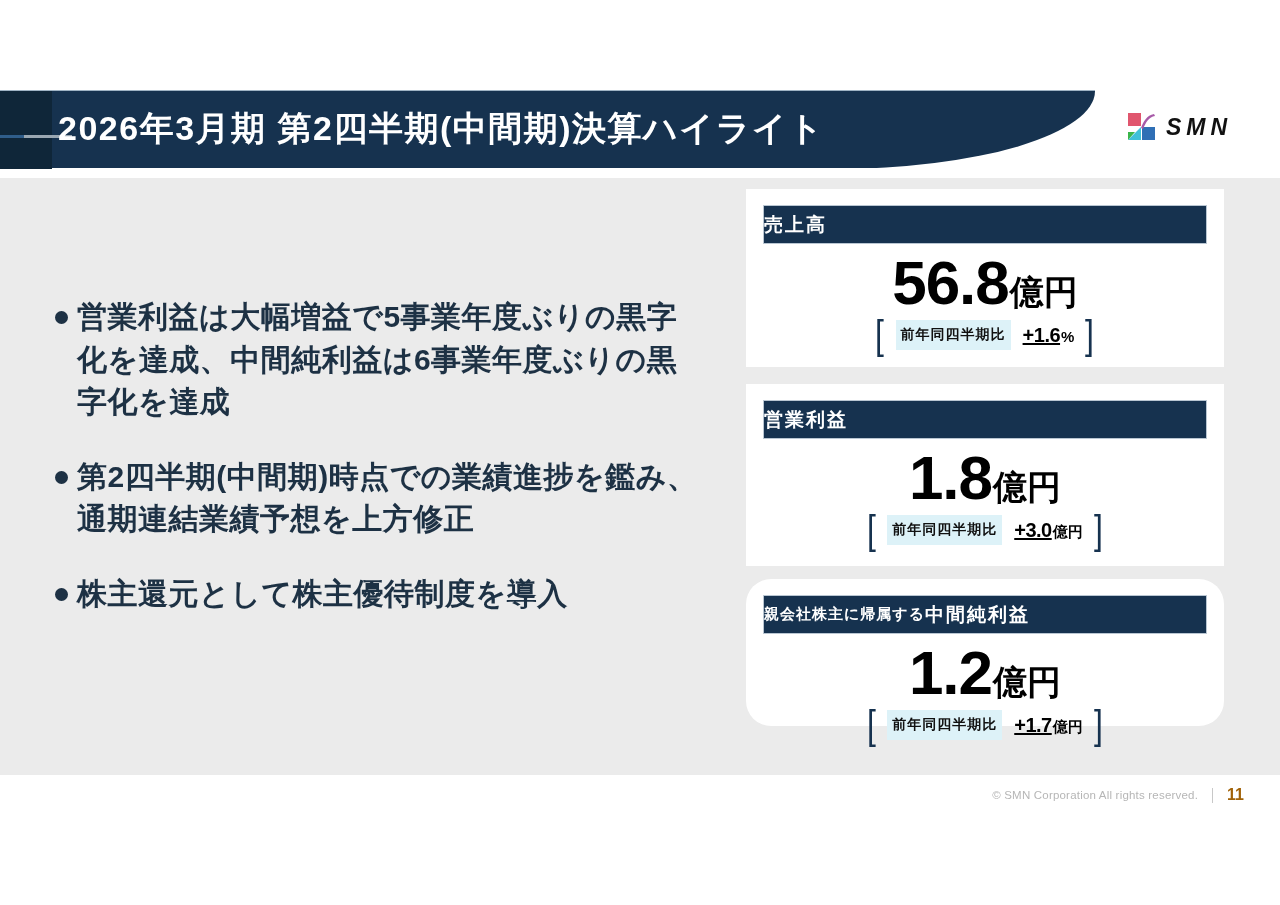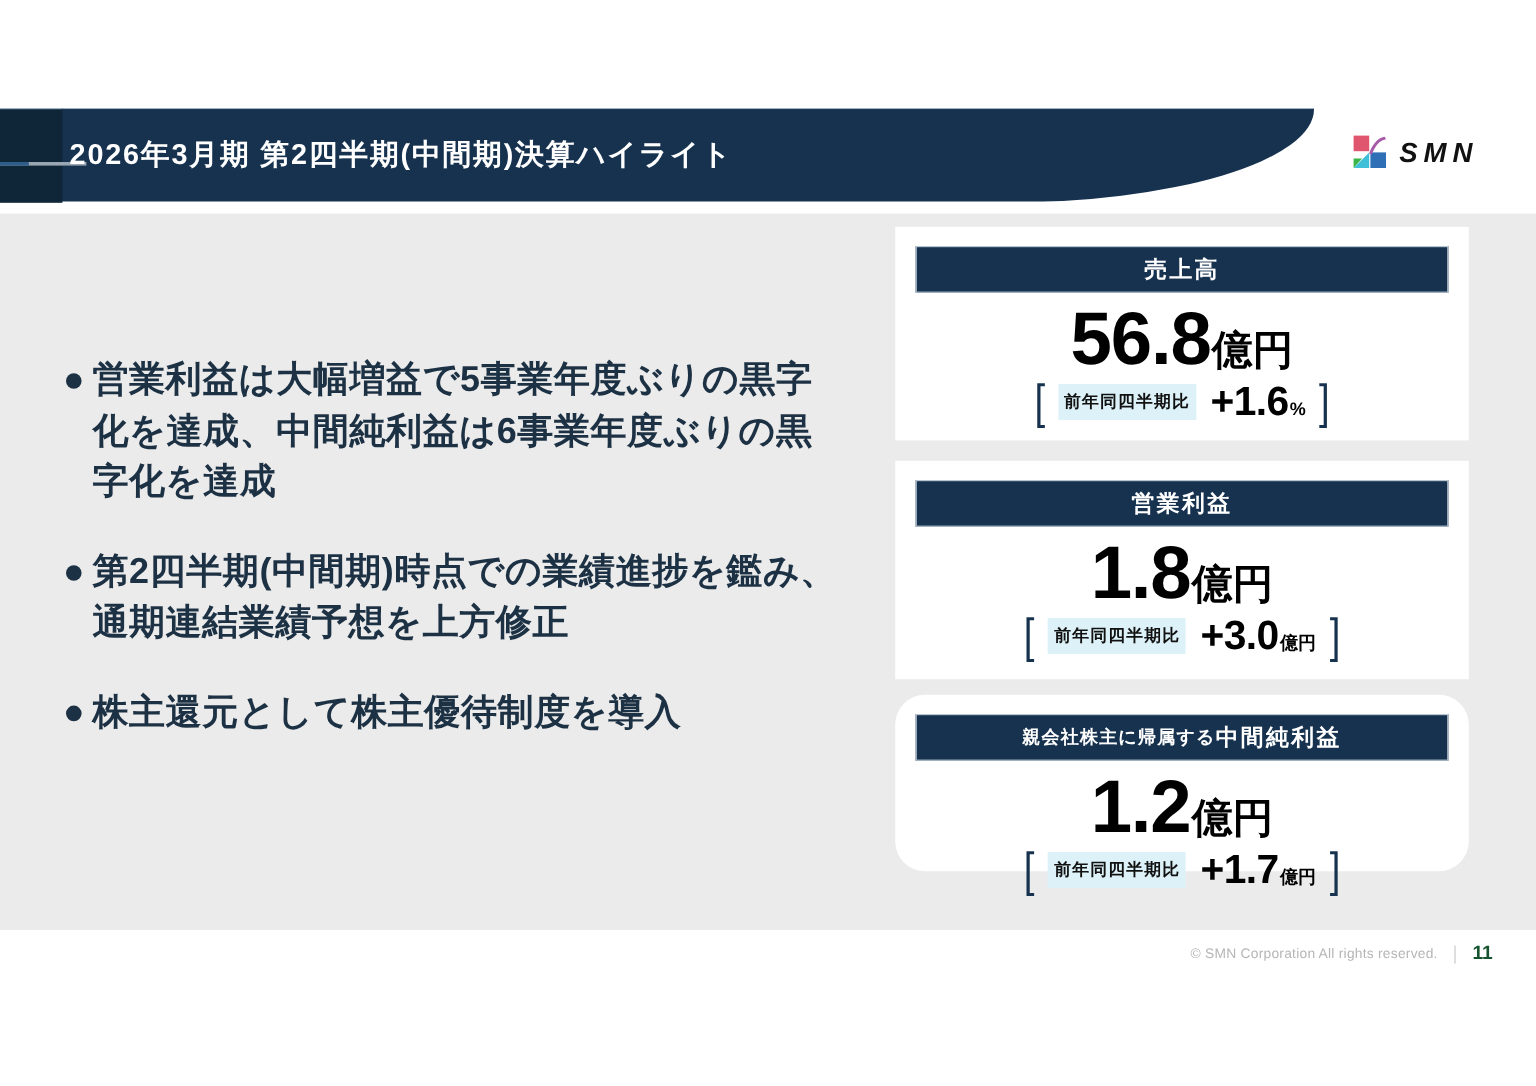--- a/index.html
+++ b/index.html
@@ -62,21 +62,21 @@
     background: #2f5d8a;
   }
   #header-title {
     position: absolute;
     left: 58px;
     top: 90px;
     height: 78px;
     display: flex;
     align-items: center;
     color: #ffffff;
-    font-size: 24px;
+    font-size: 34px;
     font-weight: bold;
     letter-spacing: 1.5px;
     white-space: nowrap;
     z-index: 4;
   }
 
   
   #logo {
     position: absolute;
     left: 1127px;
@@ -153,21 +153,20 @@
   #kpi-card-2 { top: 579px; height: 147px; border-radius: 25px; }
 
   .kpi-header {
     margin: 16px 17px 0 17px;
     height: 37px;
     background: #16324f;
     border: 1px solid #b9c6d2;
     color: #ffffff;
     display: flex;
     align-items: center;
-    justify-content: center;
     font-size: 19px;
     font-weight: bold;
     letter-spacing: 2px;
   }
   .kpi-header .small {
     font-size: 15px;
     letter-spacing: 1px;
     font-weight: bold;
   }
 
@@ -214,23 +213,24 @@
     letter-spacing: 1px;
     white-space: nowrap;
   }
   .kpi-delta {
     display: flex;
     align-items: baseline;
     color: #000000;
     margin-left: 2px;
   }
   .kpi-delta-num {
-    font-size: 34px;
+    font-size: 20px;
     font-weight: bold;
     letter-spacing: -0.5px;
+    text-decoration: underline;
   }
   .kpi-delta-unit {
     font-size: 15px;
     font-weight: bold;
     margin-left: 1px;
   }
 
   
   #footer {
     position: absolute;
@@ -246,21 +246,21 @@
     letter-spacing: 0.2px;
   }
   #footer-divider {
     width: 1px;
     height: 15px;
     background: #c8c8c8;
   }
   #footer-page {
     font-size: 16px;
     font-weight: bold;
-    color: #14532d;
+    color: #a16207;
   }
 </style>
 </head>
 <body>
 
 <div id="header-bar">
   <div id="header-shape"></div>
 </div>
 <div id="header-leftblock"></div>
 <div id="header-dash"></div>

